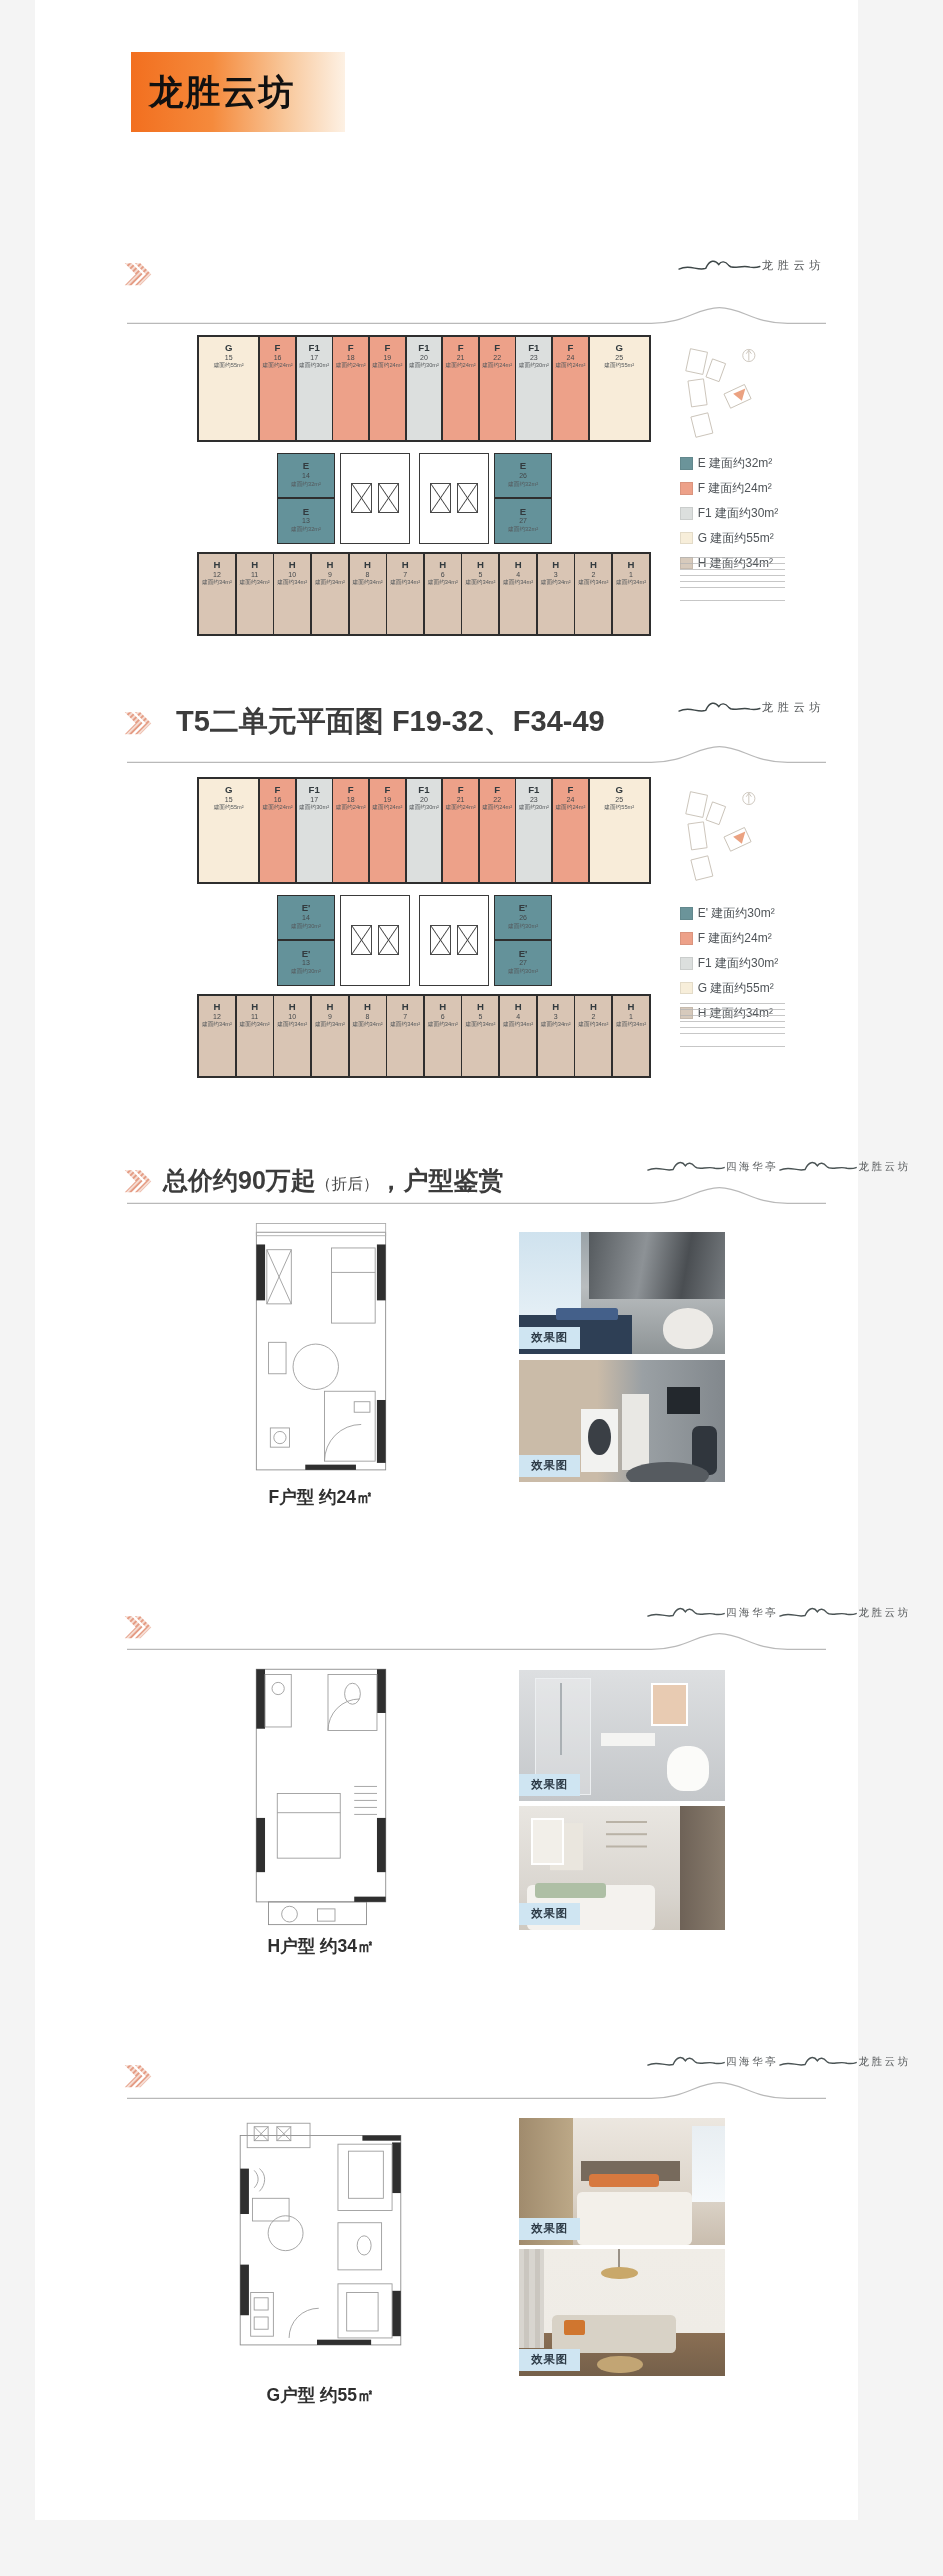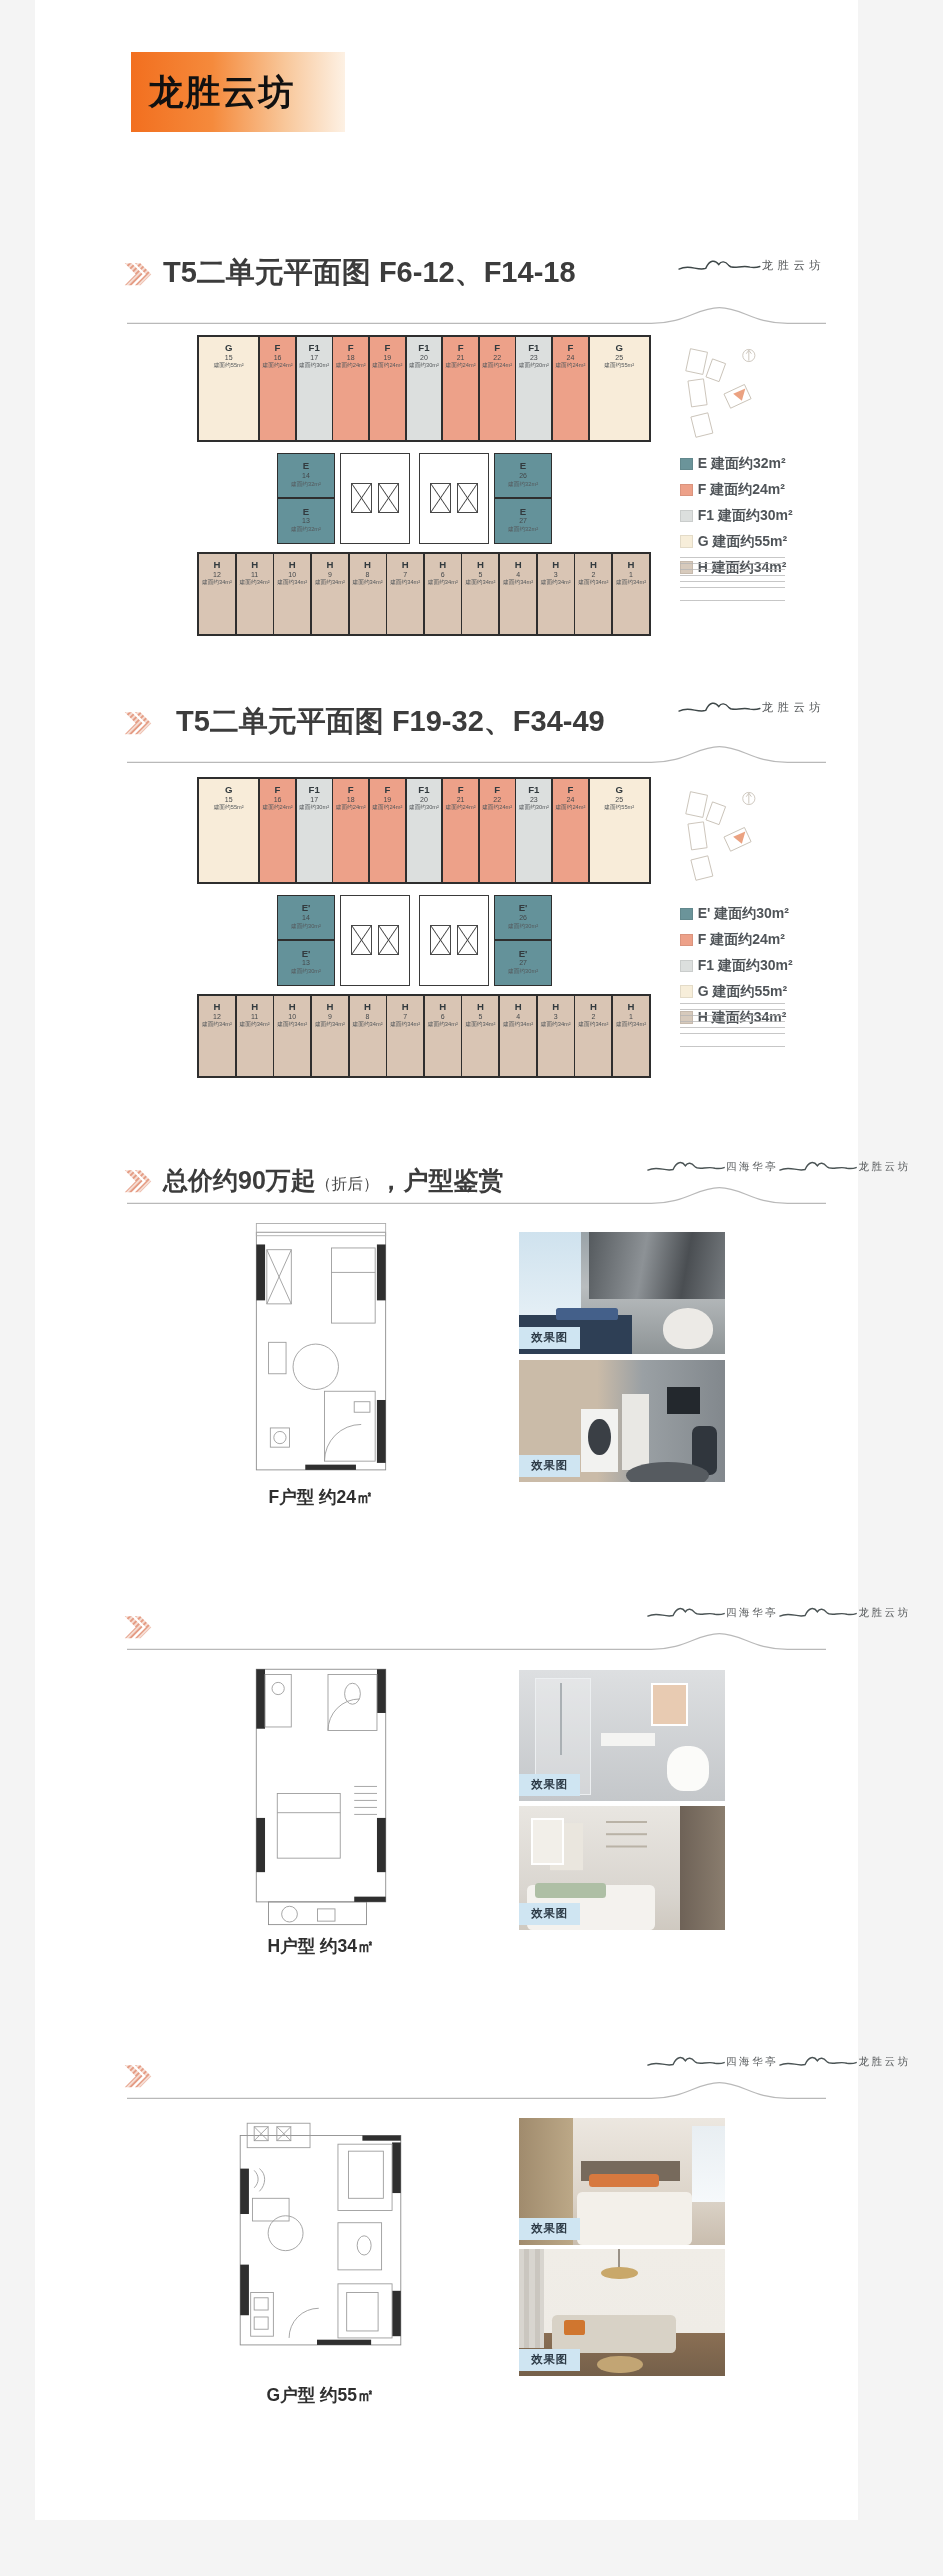--- a/index.html
+++ b/index.html
@@ -53,21 +53,21 @@
   .core.ml1{margin-left:5.2px;} .core.ml2{margin-left:8.7px;} .e-stack.ml{margin-left:5.2px;}
   .elev{width:19px;height:28px;border:1.7px solid #474747;
     background:
       linear-gradient(to top right, transparent calc(50% - 0.9px), #474747, transparent calc(50% + 0.9px)),
       linear-gradient(to bottom right, transparent calc(50% - 0.9px), #474747, transparent calc(50% + 0.9px));}
 
   
   .legend{position:absolute;left:645px;width:131px;display:flex;flex-direction:column;gap:7.9px;}
   .lg-row{display:flex;align-items:center;gap:5.2px;}
   .lg-sq{width:10.5px;height:10.5px;display:inline-block;border:0.9px solid rgba(0,0,0,.08);}
-  .lg-tx{font-size:14px;color:#4f5458;white-space:nowrap;font-weight:bold;}
+  .lg-tx{font-size:12px;color:#4f5458;white-space:nowrap;}
   .disc{position:absolute;left:645px;width:105px;height:47px;opacity:.75;
     background:repeating-linear-gradient(180deg,#b4b4b4 0 0.9px,transparent 0.9px 6.1px);}
 
   
   .draw{position:absolute;background:#fff;}
   .caption{position:absolute;text-align:center;font-size:17.5px;font-weight:700;color:#2f2f2f;}
 
   
   .photo{position:absolute;width:206px;overflow:hidden;background:#ccc;}
   .photo i{position:absolute;display:block;}
@@ -91,21 +91,20 @@
 <div class="card">
 
   <div class="hero-badge">
     <span class="t">龙胜云坊</span>
   </div>
 
   <svg class="chev" style="left:89px;top:262px" viewBox="0 0 36 30">
     <path d="M1 1 L15 15 L1 29 L10 29 L24 15 L10 1 Z" fill="url(#hatch)"></path>
     <path d="M14 1 L28 15 L14 29 L21 29 L35 15 L21 1 Z" fill="url(#hatch)"></path>
   </svg>
-  <div class="sec-title big" style="left:128px;top:253px">T5二单元平面图 F6-12、F14-18</div>
   <div class="logo-single logo" style="top:253px">
     <svg width="114" height="23" viewBox="0 0 130 26">
       <path d="M3 20 C20 12 30 23 44 19 C50 6 58 5 64 13 C68 7 74 8 79 14 C86 22 98 13 112 17 C118 18 124 17 127 16" fill="none" stroke="#3e4748" stroke-width="2.2" stroke-linecap="round"></path>
     </svg>
     <span class="lbl">龙胜云坊</span>
   </div>
   <svg class="divider" style="top:304px" viewBox="0 0 800 26">
     <path d="M0 22 H600 C640 22 652 4 678 4 C704 4 716 22 756 22 H800" fill="none" stroke="#b9b9b9" stroke-width="1.4"></path>
   </svg>
 

